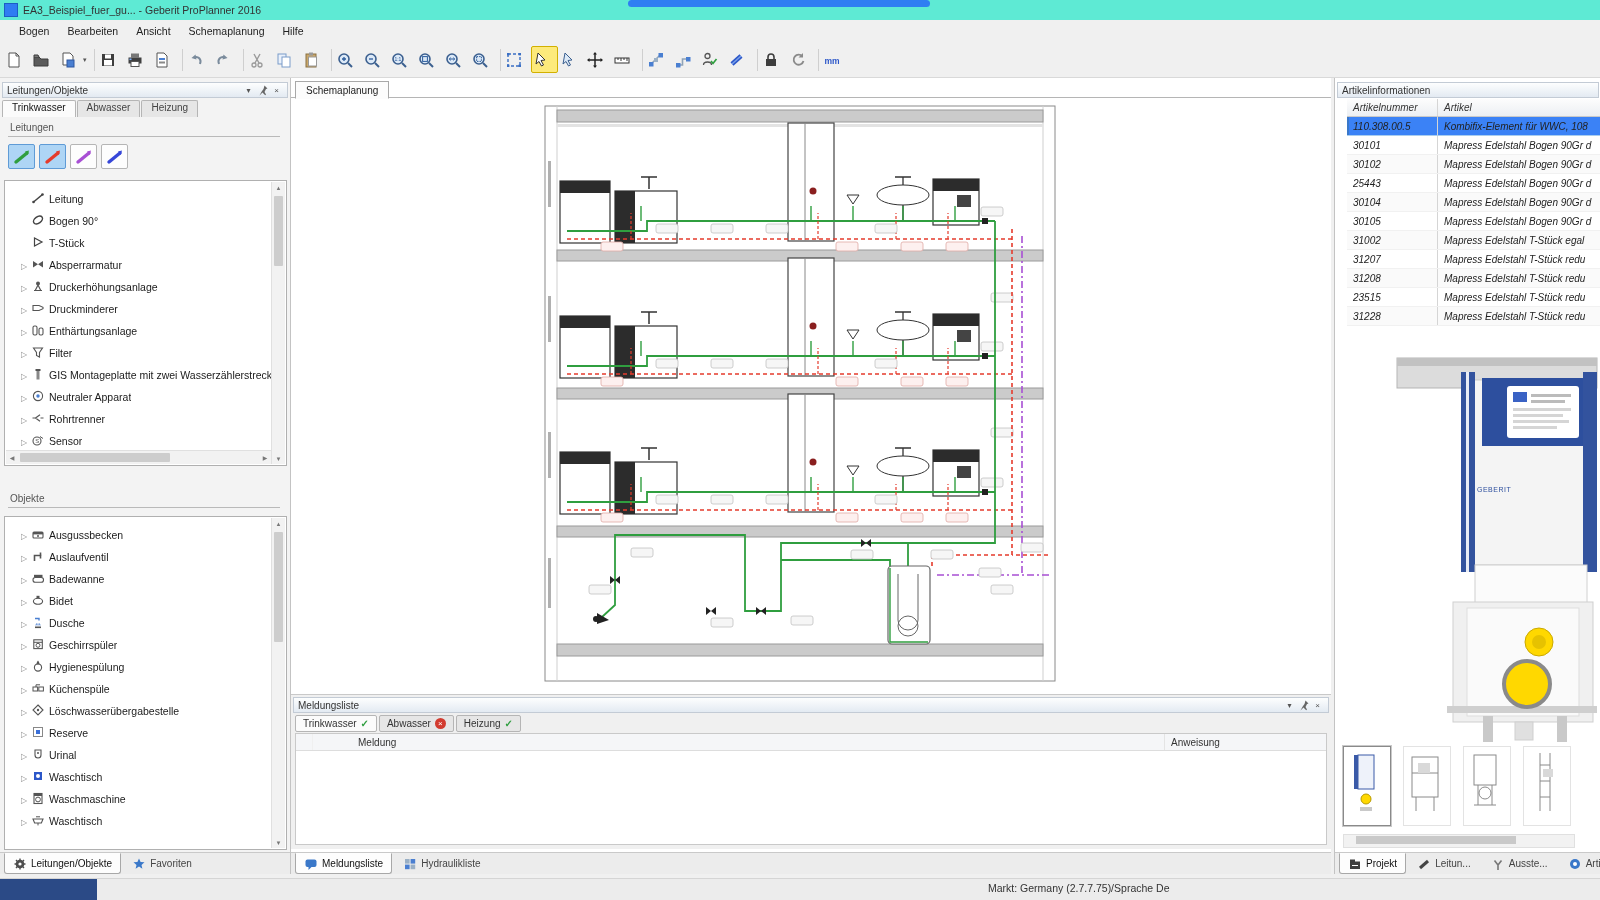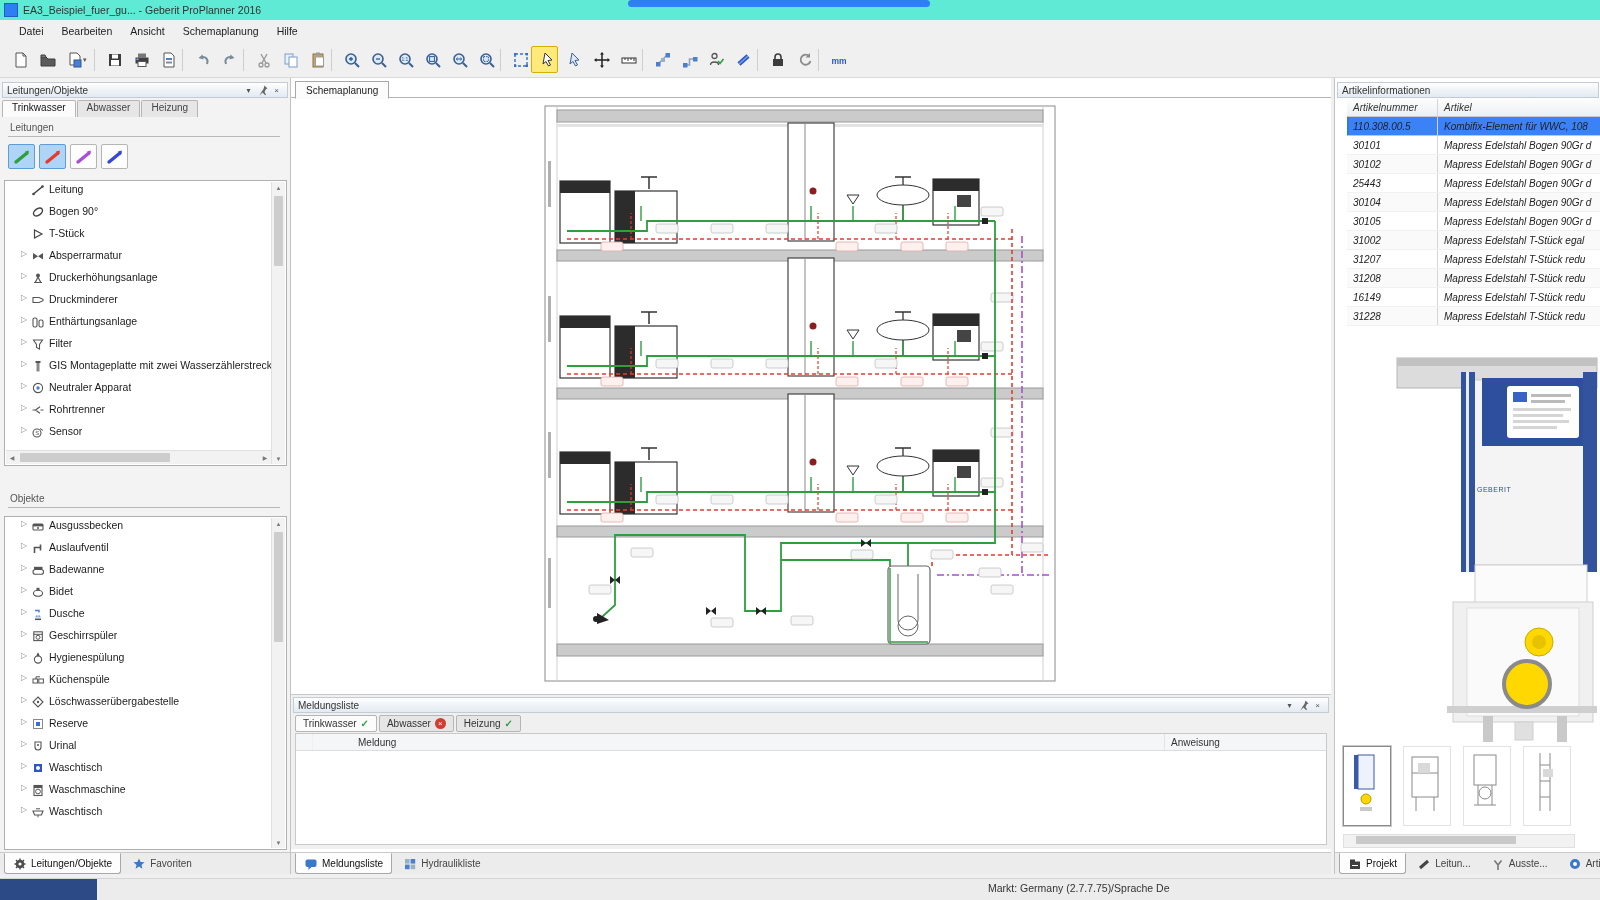--- a/index.html
+++ b/index.html
@@ -7,21 +7,21 @@
        font-family:"Liberation Sans",sans-serif;font-size:11px;color:#222;position:relative;}
   .abs{position:absolute;}
   
   #titlebar{left:0;top:0;width:1600px;height:20px;background:#5eead4;display:flex;align-items:center;padding-left:4px;box-sizing:border-box;}
   #app-icon{width:12px;height:12px;background:#2f7ef2;border:1px solid #1c5ec4;margin-right:5px;display:inline-block;}
   #win-title{font-size:10.5px;color:#333;}
   #accentbar{left:628px;top:0;width:302px;height:7px;background:#2f7ef2;border-radius:4px;}
   #menubar{left:0;top:20px;width:1600px;height:22px;display:flex;align-items:center;padding-left:10px;box-sizing:border-box;background:#f0f0f0;}
   .menu-item{padding:2px 9px;font-size:10.5px;color:#222;}
   #toolbar{left:0;top:42px;width:1600px;height:36px;background:#f0f0f0;border-bottom:1px solid #d9d9d9;display:flex;align-items:center;padding-left:4px;box-sizing:border-box;}
-  .tbtn{width:25px;height:25px;display:flex;align-items:center;justify-content:flex-end;border:1px solid transparent;border-radius:2px;}
+  .tbtn{width:25px;height:25px;display:flex;align-items:center;justify-content:flex-start;border:1px solid transparent;border-radius:2px;}
   .tbtn.active{background:#fdea7b;border-color:#d2b000;}
   .tsep{width:1px;height:22px;background:#cfcfcf;margin:0 3px;}
   .tcaret{font-size:7px;color:#555;margin-left:-2px;width:8px;}
   
   .panel-header{height:16px;background:linear-gradient(#fdfefe,#e3eaf2);border:1px solid #c3cbd5;display:flex;align-items:center;padding:0 4px;font-size:10px;color:#333;box-sizing:border-box;}
   .ph-title{flex:1;white-space:nowrap;overflow:hidden;}
   .ph-btn{width:13px;height:12px;display:flex;align-items:center;justify-content:center;color:#555;font-size:8px;margin-left:1px;}
   .tabbar{position:absolute;left:0;width:100%;height:22px;background:#ececec;border-top:1px solid #c9c9c9;display:flex;align-items:flex-start;padding-left:4px;box-sizing:border-box;}
   .btab{display:inline-flex;align-items:center;gap:4px;height:19px;padding:0 8px;font-size:10px;color:#444;border:1px solid transparent;margin-right:2px;}
   .btab.active{background:#fdfdfd;border-color:#a8a8a8;border-top-color:#fdfdfd;border-radius:0 0 3px 3px;color:#111;}
@@ -30,21 +30,21 @@
   #lp-header{position:absolute;left:2px;top:4px;width:286px;}
   #lp-tabs{position:absolute;left:2px;top:22px;height:17px;display:flex;}
   .ptab{padding:1px 9px;font-size:10px;border:1px solid #b5b5b5;border-bottom:none;background:#e6e6e6;color:#444;margin-right:1px;border-radius:2px 2px 0 0;}
   .ptab.active{background:#fbfbfb;color:#111;position:relative;top:0px;}
   .sec-label{position:absolute;left:10px;font-size:10px;color:#555;}
   .sec-rule{position:absolute;left:8px;width:272px;border-top:1px solid #b9b9b9;}
   #line-btns{position:absolute;left:8px;top:66px;display:flex;gap:4px;}
   .line-btn{width:25px;height:23px;border:1px solid #b5b5b5;background:#fdfdfd;display:flex;align-items:center;justify-content:center;border-radius:2px;}
   .line-btn.sel{background:#aed5f5;border-color:#5f9bd6;}
   .treebox{position:absolute;left:4px;width:283px;background:#fff;border:1px solid #b0b0b0;box-sizing:border-box;overflow:hidden;}
-  .trow{display:flex;align-items:flex-start;height:22px;padding-left:12px;white-space:nowrap;}
+  .trow{display:flex;align-items:flex-end;height:22px;padding-left:12px;white-space:nowrap;}
   .texp{width:14px;font-size:8px;color:#8f8f8f;text-align:center;flex:none;}
   .ticon{width:18px;flex:none;display:flex;align-items:center;}
   .tlabel{font-size:10.5px;color:#1a1a1a;overflow:hidden;}
   .vscroll{position:absolute;top:1px;right:1px;width:13px;bottom:1px;background:#f2f2f2;border-left:1px solid #e0e0e0;font-size:6px;color:#777;text-align:center;}
   .vthumb{position:absolute;left:2px;width:9px;background:#cdcdcd;border-radius:1px;}
   .hscroll{position:absolute;left:1px;right:15px;bottom:1px;height:13px;background:#f2f2f2;border-top:1px solid #e0e0e0;font-size:6px;color:#777;}
   .hthumb{position:absolute;top:2px;height:9px;background:#cdcdcd;border-radius:1px;}
   .sarrow{position:absolute;width:13px;height:11px;display:flex;align-items:center;justify-content:center;}
   
   #center{left:291px;top:78px;width:1040px;height:796px;background:#fff;}
@@ -88,21 +88,21 @@
 </head>
 <body>
 
 <div id="titlebar" class="abs">
   <span id="app-icon"></span>
   <span id="win-title">EA3_Beispiel_fuer_gu... - Geberit ProPlanner 2016</span>
 </div>
 <div id="accentbar" class="abs"></div>
 
 <div id="menubar" class="abs">
-    <span class="menu-item">Datei</span>
+    <span class="menu-item">Bogen</span>
     <span class="menu-item">Bearbeiten</span>
     <span class="menu-item">Ansicht</span>
     <span class="menu-item">Schemaplanung</span>
     <span class="menu-item">Hilfe</span>
   </div>
 <div id="toolbar" class="abs">
     <span class="tbtn">
       <span class="ticon-wrap" style="display:inline-flex;align-items:center;">
         <svg width="18" height="18" viewBox="0 0 18 18" xmlns="http://www.w3.org/2000/svg">
           <path d="M4 2h7l3 3v11H4z" fill="#fff" stroke="#555"></path>
@@ -1010,21 +1010,21 @@
         </div>
         <div class="art-row">
           <div class="art-c0">31207</div>
           <div class="art-c1">Mapress Edelstahl T-Stück redu</div>
         </div>
         <div class="art-row">
           <div class="art-c0">31208</div>
           <div class="art-c1">Mapress Edelstahl T-Stück redu</div>
         </div>
         <div class="art-row">
-          <div class="art-c0">16149</div>
+          <div class="art-c0">23515</div>
           <div class="art-c1">Mapress Edelstahl T-Stück redu</div>
         </div>
         <div class="art-row">
           <div class="art-c0">31228</div>
           <div class="art-c1">Mapress Edelstahl T-Stück redu</div>
         </div>
       </div>
   </div>
   <div id="product-img"><svg width="230" height="392" viewBox="0 0 230 392" xmlns="http://www.w3.org/2000/svg">
         <rect x="10" y="8" width="200" height="30" fill="#dcdcdc" stroke="#b5b5b5"></rect>

